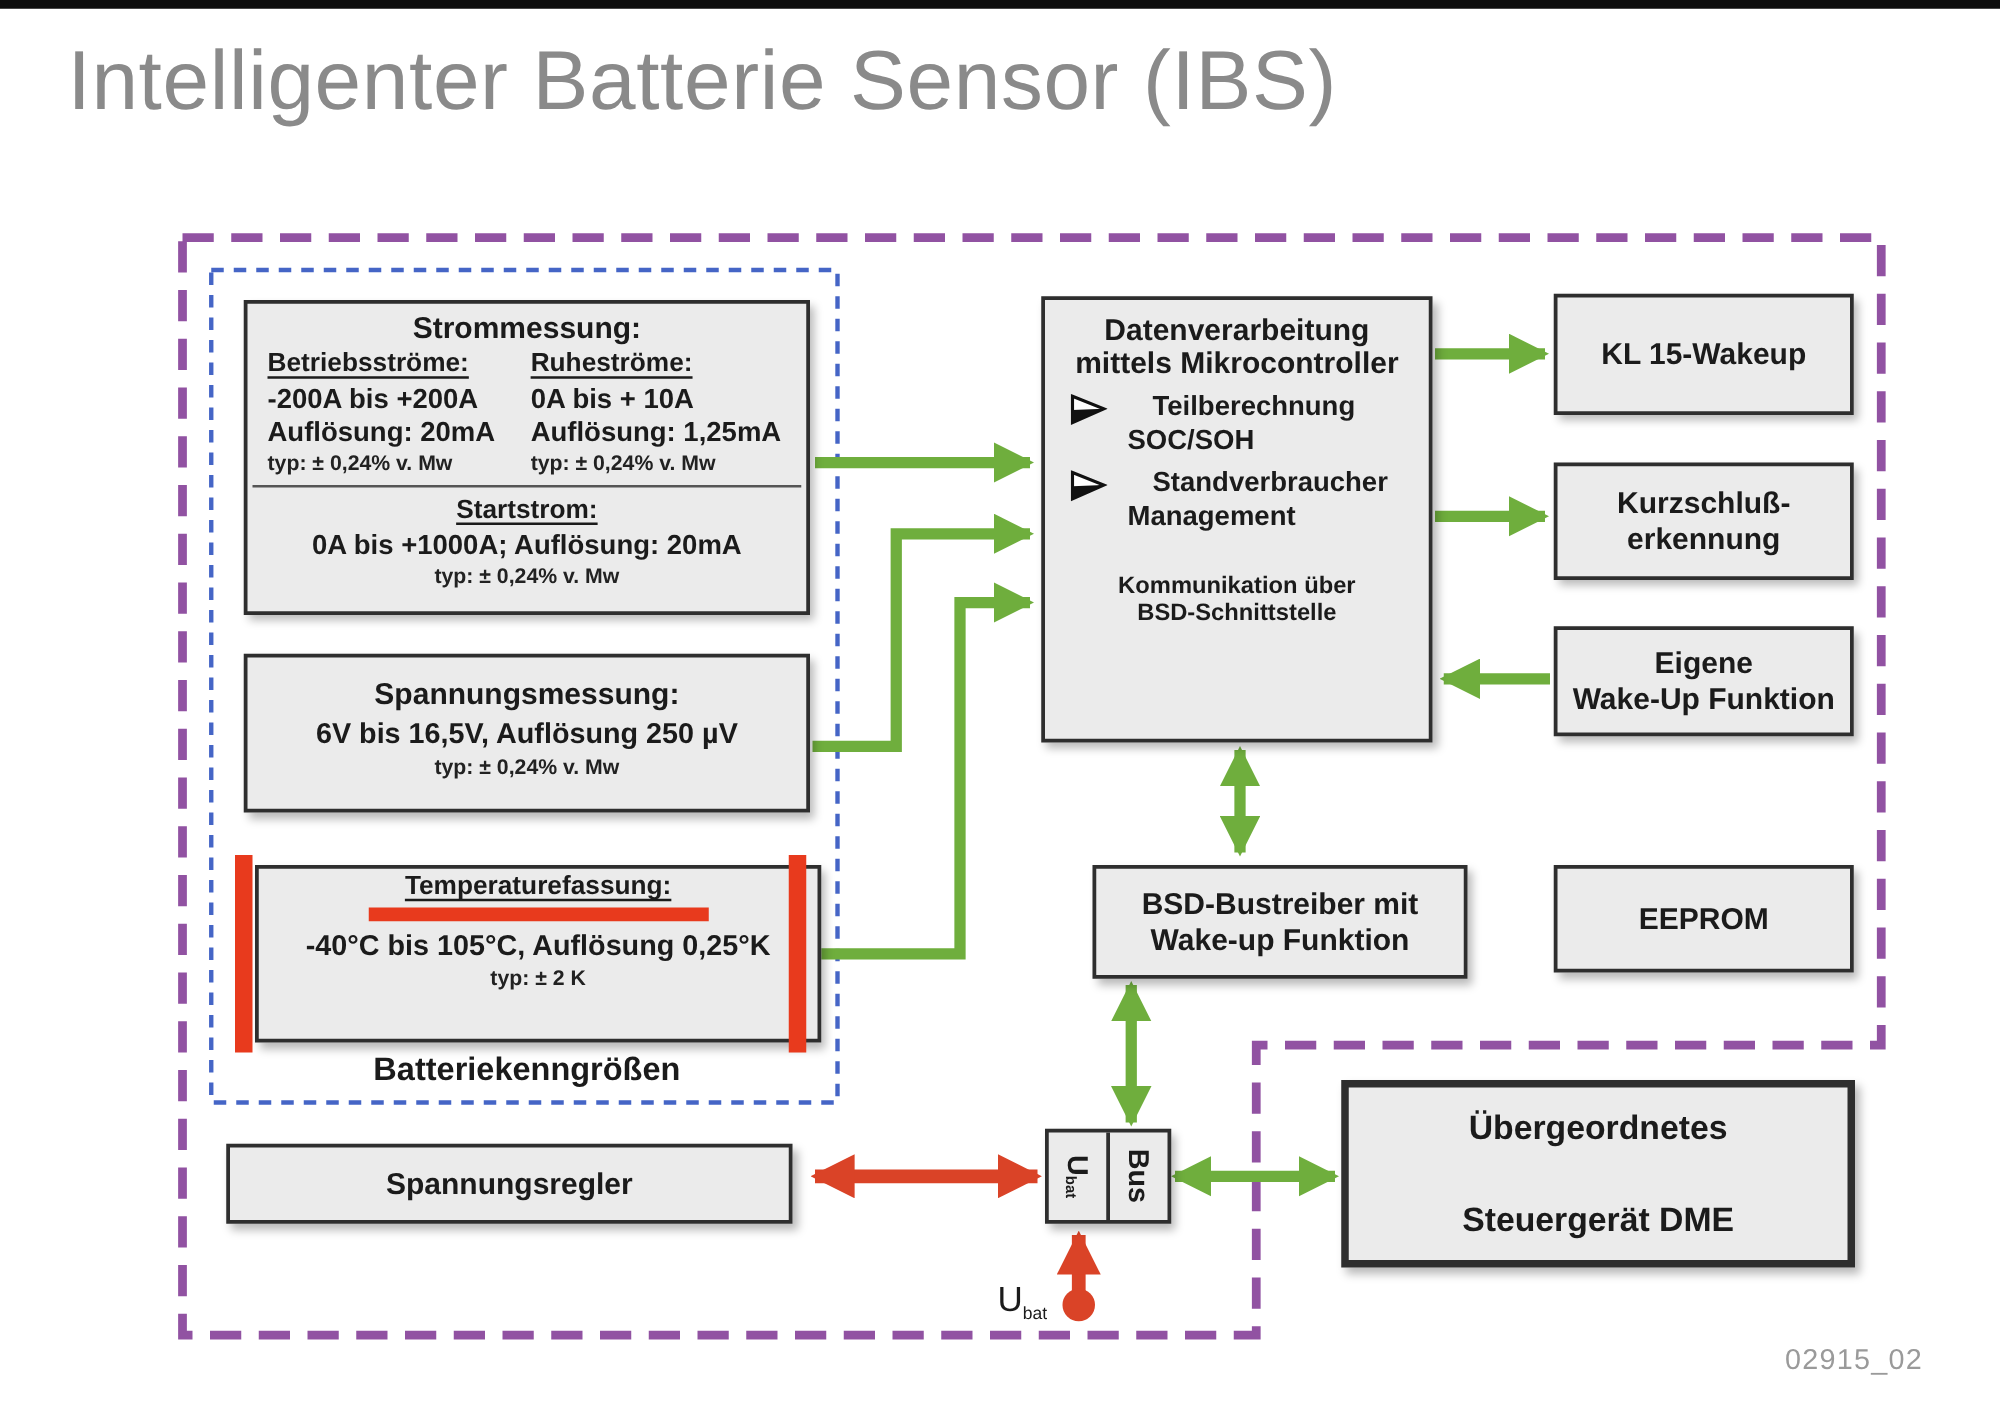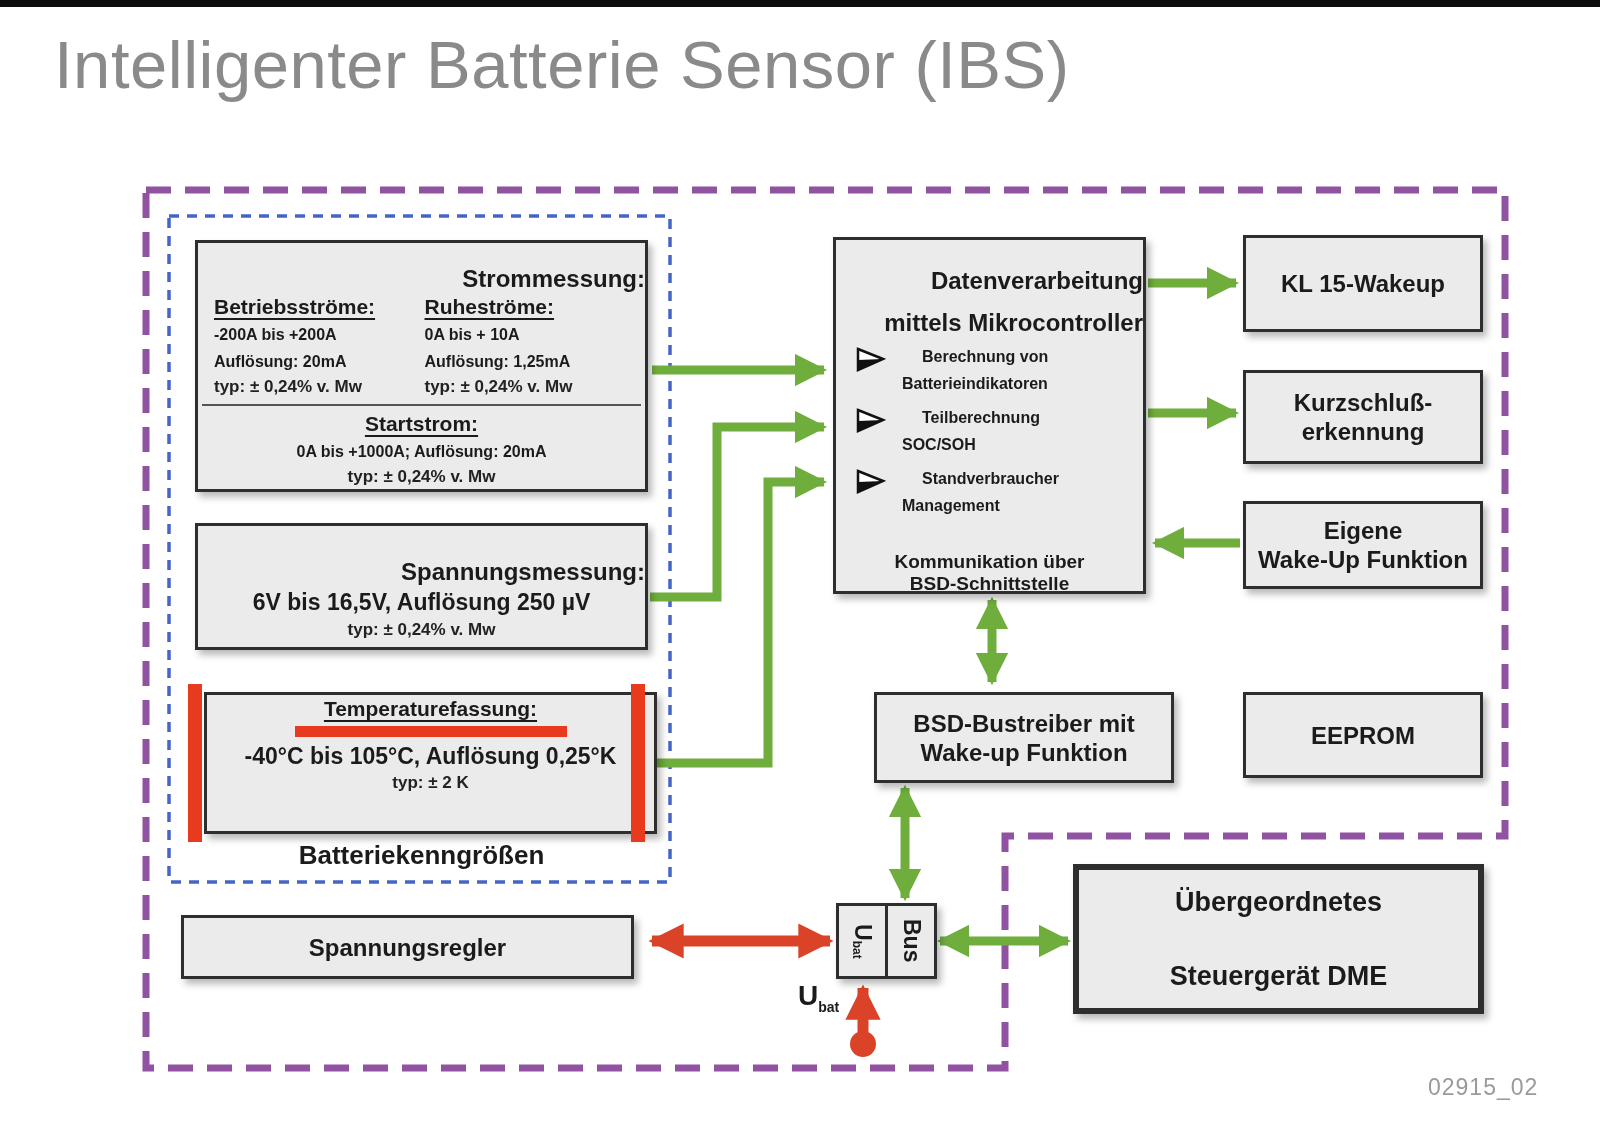--- a/index.html
+++ b/index.html
@@ -4,24 +4,24 @@
 <style>
   html,body{margin:0;padding:0;background:#ffffff;}
   #canvas{position:relative;width:1600px;height:1123px;background:#ffffff;overflow:hidden;
           font-family:"Liberation Sans",sans-serif;color:#1b1b1b;}
   .topbar{position:absolute;left:0;top:0;width:1600px;height:7px;background:#0d0d0d;}
   #page-title{position:absolute;left:54px;top:26px;margin:0;font-size:67px;font-weight:500;
               color:#8a8a8a;letter-spacing:0.5px;white-space:nowrap;}
   #lines{position:absolute;left:0;top:0;pointer-events:none;}
   .box{position:absolute;background:#ebebeb;border:3px solid #2e2e2e;box-sizing:border-box;
        box-shadow:4px 5px 7px rgba(0,0,0,0.28);}
-  .bt{font-weight:bold;font-size:16px;line-height:27px;}
+  .bt{font-weight:bold;font-size:22px;line-height:27px;}
   .typ{font-weight:600;font-size:17px;line-height:24px;color:#222;}
   .ctr{text-align:center;}
-  .box-title{font-weight:bold;font-size:24px;line-height:28px;text-align:right;margin-top:16px;}
+  .box-title{font-weight:bold;font-size:24px;line-height:28px;text-align:center;}
   .colhead{font-weight:bold;font-size:21px;line-height:28px;text-decoration:underline;
            text-underline-offset:4px;white-space:nowrap;}
   
   #box-strommessung{left:195px;top:240px;width:453px;height:252px;padding-top:6px;}
   #box-strommessung .two-col{display:flex;padding:0 10px 0 16px;}
   #box-strommessung .col{width:50%;}
   #box-strommessung .divider{height:2px;background:#555;margin:5px 4px 4px 4px;}
   
   #box-spannungsmessung{left:195px;top:523px;width:453px;height:127px;padding-top:16px;}
   #box-spannungsmessung .bt{font-size:23px;line-height:32px;}
@@ -54,21 +54,21 @@
   
   #box-connector{left:836px;top:903px;width:101px;height:76px;display:flex;padding:0;background:#ebebeb;}
   .conn-cell{flex:1;display:flex;align-items:center;justify-content:center;}
   #conn-divider{width:3px;background:#2e2e2e;}
   .vtext{writing-mode:vertical-rl;font-weight:bold;font-size:23px;white-space:nowrap;}
   .vtext sub{font-size:12px;}
   
   #box-dme{left:1073px;top:864px;width:411px;height:150px;border-width:6px;gap:40px;}
   #box-dme .bt{font-size:27px;line-height:34px;}
   
-  #ubat-label{position:absolute;left:798px;top:980px;font-weight:bold;font-size:28px;}
+  #ubat-label{position:absolute;left:798px;top:1024px;font-weight:normal;font-size:28px;}
   #ubat-label sub{font-size:14px;}
   
   #figure-id{position:absolute;left:1428px;top:1074px;font-size:23px;color:#9a9a9a;letter-spacing:1px;}
 </style>
 </head>
 <body>
 
 <div id="canvas">
   <div class="topbar"></div>
 
@@ -152,30 +152,20 @@
     <div class="bt">-40°C bis 105°C, Auflösung 0,25°K</div>
     <div class="typ">typ: ± 2 K</div>
   </div>
 
   <div id="batteriekenn-label">Batteriekenngrößen</div>
 
   <div class="box" id="box-datenverarbeitung">
     <div class="box-title">Datenverarbeitung</div>
     <div class="box-title">mittels Mikrocontroller</div>
 
-    <div class="bullet-row">
-      <span class="bullet-icon">
-        <svg width="30" height="26" viewBox="0 0 30 26">
-            <polygon points="2,2 27,12 2,23" fill="#ffffff" stroke="#111" stroke-width="2.5"></polygon>
-            <polygon points="2,13 27,12 2,23" fill="#111"></polygon>
-          </svg>
-      </span>
-      <div class="bt b1">Berechnung von</div>
-      <div class="bt">Batterieindikatoren</div>
-    </div>
 
     <div class="bullet-row">
       <span class="bullet-icon">
         <svg width="30" height="26" viewBox="0 0 30 26">
             <polygon points="2,2 27,12 2,23" fill="#ffffff" stroke="#111" stroke-width="2.5"></polygon>
             <polygon points="2,13 27,12 2,23" fill="#111"></polygon>
           </svg>
       </span>
       <div class="bt b1">Teilberechnung</div>
       <div class="bt">SOC/SOH</div>

